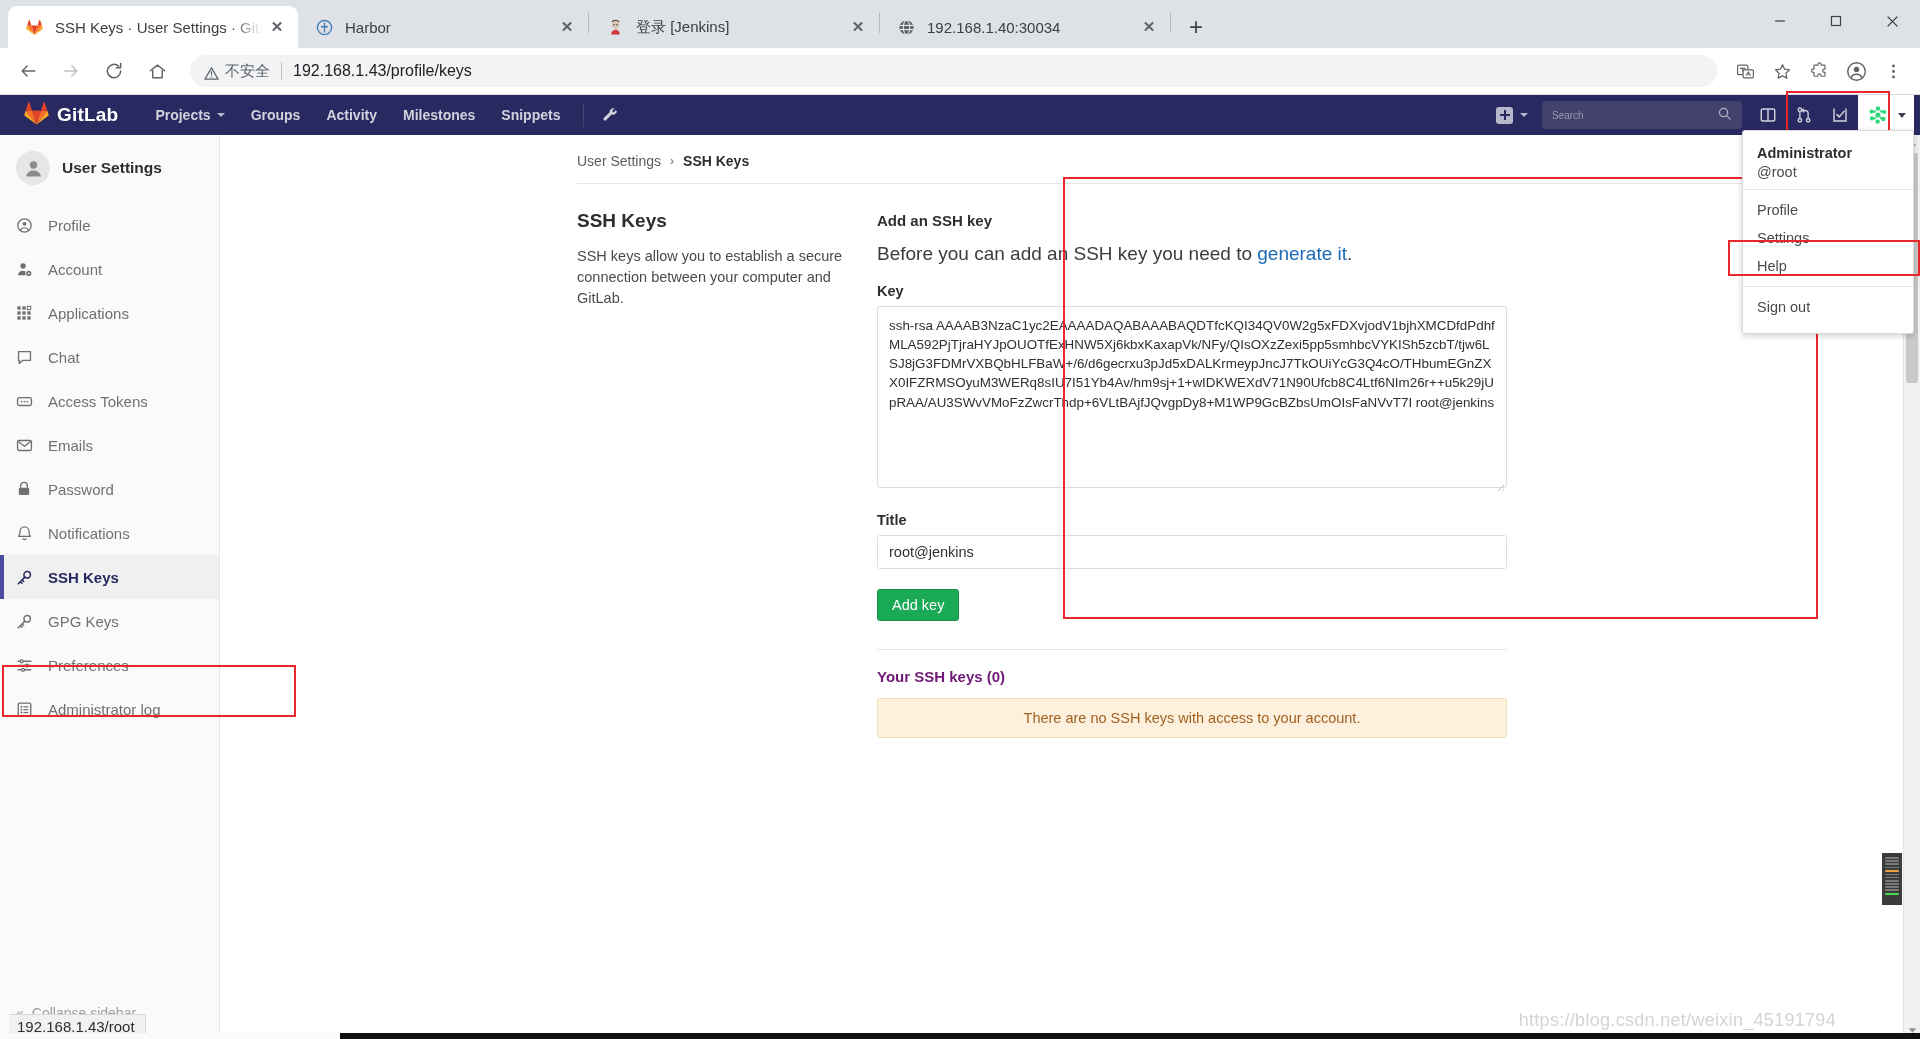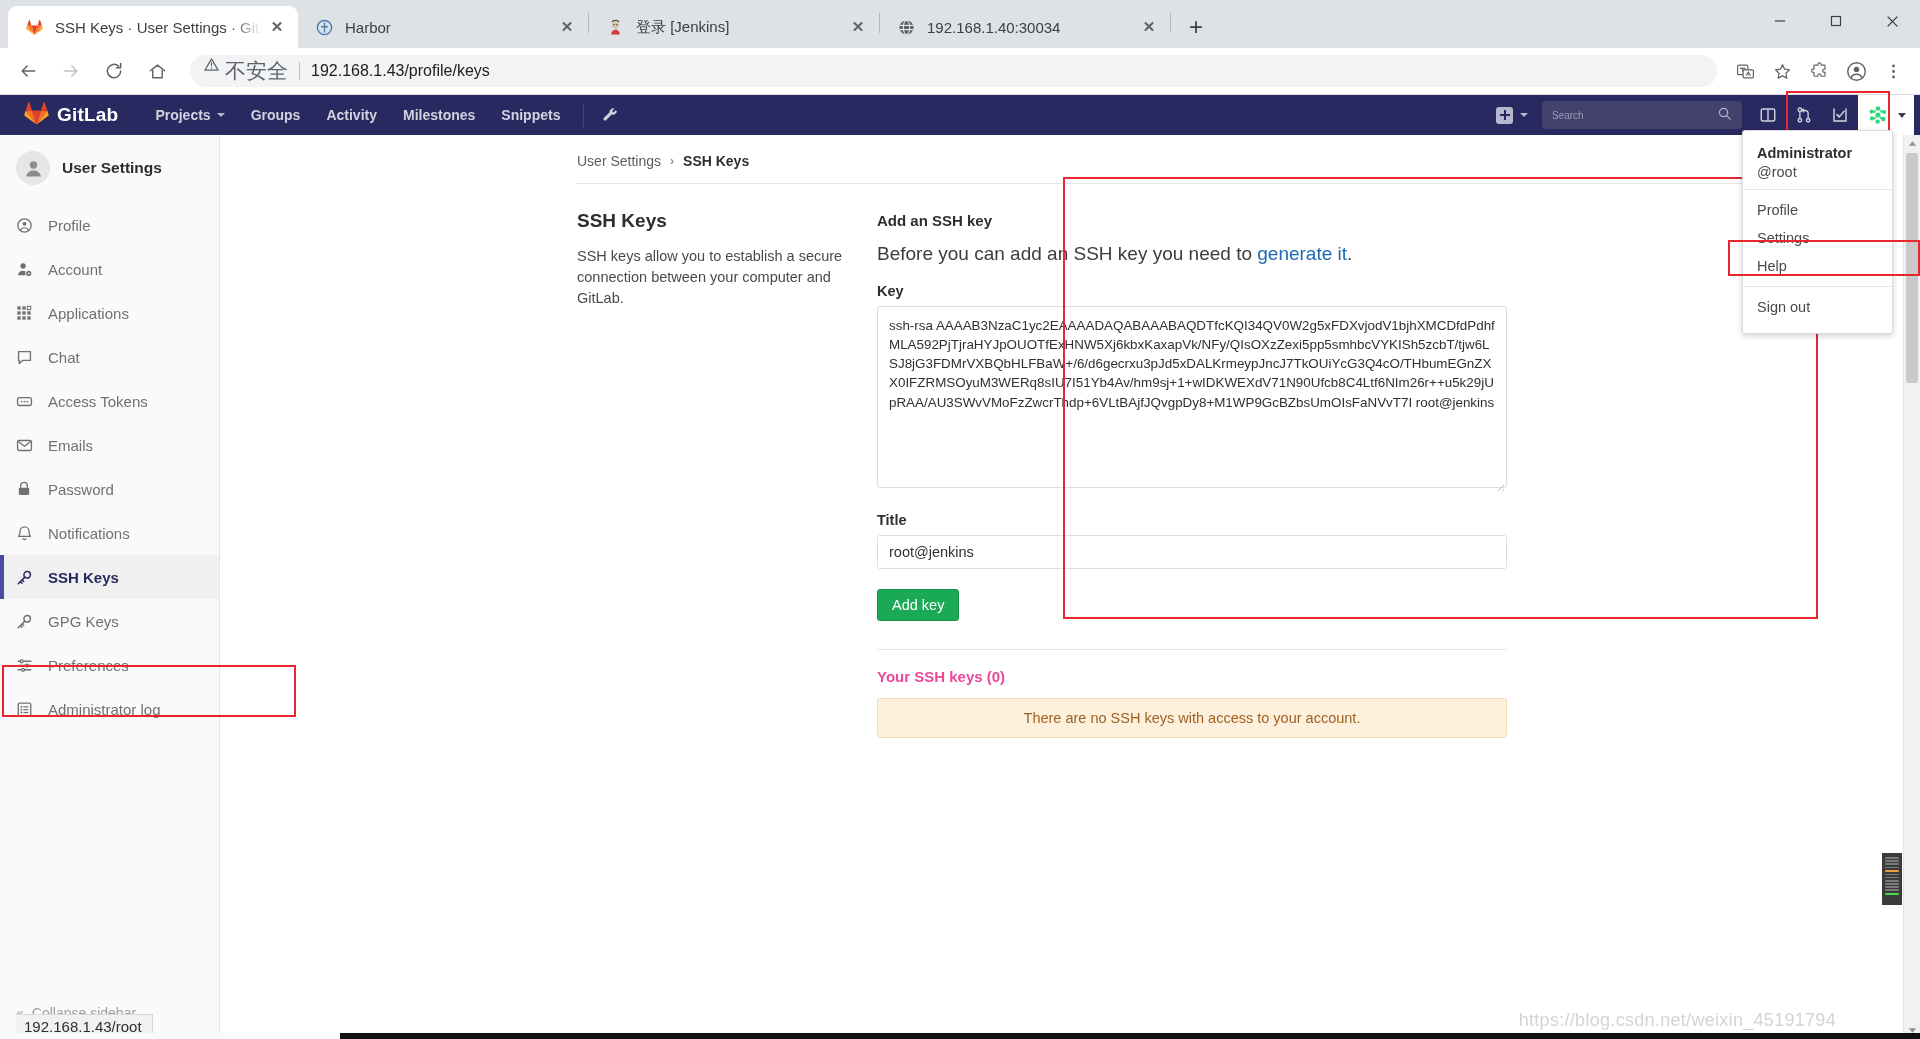--- a/index.html
+++ b/index.html
@@ -91,23 +91,23 @@
     height: 32px;
     background: #f1f3f4;
     border-radius: 16px;
     display: flex; align-items: center;
     padding: 0 14px;
     margin: 0 8px;
     font-size: 16px;
     color: #202124;
   }
   .sec-warn {
-    display: flex; align-items: flex-start;
+    display: flex; align-items: flex-end;
     color: #5f6368;
-    font-size: 21px;
+    font-size: 15px;
     white-space: nowrap;
   }
   .sec-warn .warn-tri { margin-right: 6px; display:flex; }
   .omni-divider {
     width: 1px; height: 18px; background: #bdc1c6; margin: 0 11px;
   }
   .omni-url { color: #202124; font-size: 16px; white-space: nowrap; }
   .toolbar-icon {
     width: 34px; height: 34px;
     display: flex; align-items: center; justify-content: center;
@@ -216,21 +216,21 @@
   .redbox-navuser {
     position: absolute;
     border: 2px solid #e8262b;
     pointer-events: none;
   }
 
   
   .user-dropdown {
     position: absolute;
     top: 130px; left: 1742px;
-    width: 151px;
+    width: 172px;
     background: #ffffff;
     border: 1px solid #dbdbdb;
     border-radius: 3px;
     box-shadow: 0 2px 6px rgba(0,0,0,.18);
     z-index: 40;
     padding: 6px 0;
   }
   .ud-section { padding: 6px 0; }
   .ud-section + .ud-section { border-top: 1px solid #e5e5e5; }
   .ud-name { font-size: 14.5px; color: #2e2e2e; font-weight: 600; padding: 2px 14px; }
@@ -434,21 +434,21 @@
     cursor: pointer;
     font-family: "Liberation Sans", sans-serif;
   }
   .keys-hr {
     margin: 28px 0 18px;
     border-top: 1px solid #e5e5e5;
   }
   .keys-h4 {
     font-size: 15px;
     font-weight: bold;
-    color: #ec4899;
+    color: #701a75;
     margin-bottom: 13px;
   }
   .alert-warn {
     background: #fdf0dd;
     border: 1px solid #f5dcb8;
     border-radius: 3px;
     color: #a06121;
     font-size: 14.5px;
     text-align: center;
     padding: 11px 10px;
@@ -458,21 +458,21 @@
     left: 843px; top: 42px;
     width: 755px; height: 442px;
     border: 2px solid #e8262b;
     z-index: 8;
     pointer-events: none;
   }
 
   
   .status-bubble {
     position: absolute;
-    left: 16px; bottom: 0;
+    left: 9px; bottom: 0;
     background: #f1f1f1;
     border-top: 1px solid #d8d8d8;
     border-right: 1px solid #d8d8d8;
     font-size: 15px;
     color: #2e2e2e;
     padding: 3px 10px 4px 8px;
     z-index: 20;
     white-space: nowrap;
   }
 

